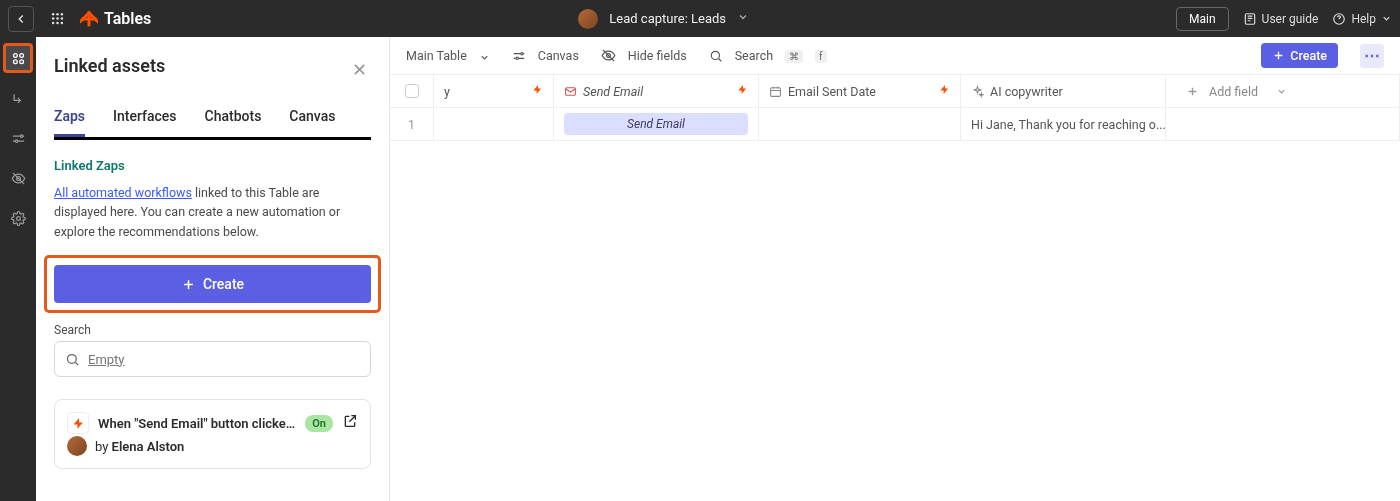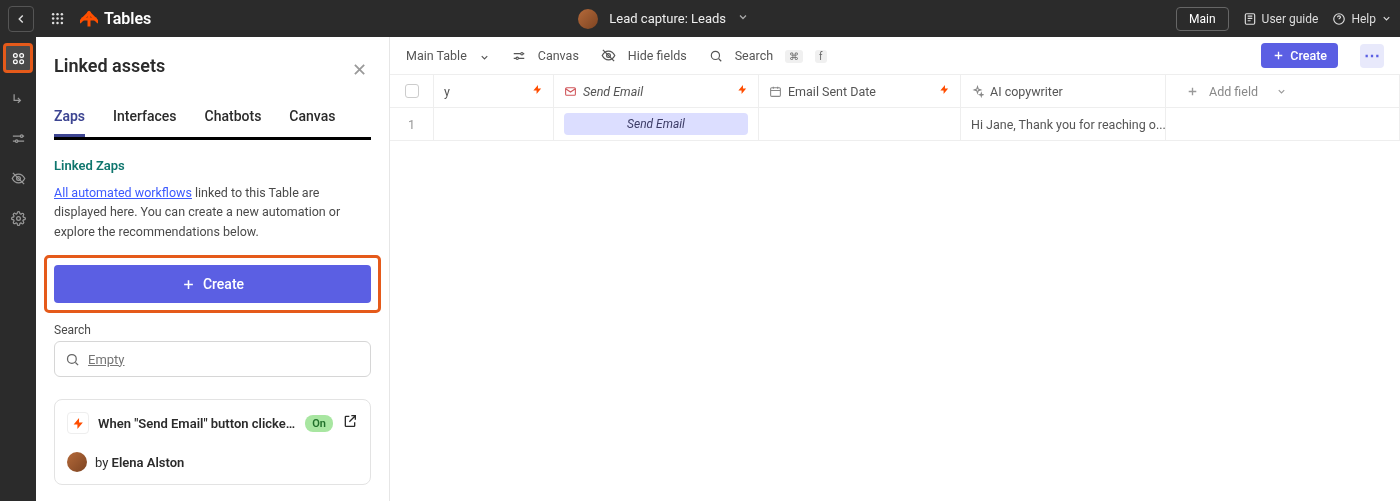--- a/index.html
+++ b/index.html
@@ -44,21 +44,21 @@
   .search-label { font-size:12px;color:#4a4a4a;margin-bottom:4px;display:block;}
   .search-box { width:100%;height:36px;border:1px solid #d6d6d6;border-radius:6px;display:flex;align-items:center;padding:0 10px;gap:8px;color:#777;font-size:13px;text-decoration:underline;}
   .search-box input { border:none;outline:none;flex:1;font-size:13px;color:#333;background:transparent;}
   
   .zap-card { margin-top:22px;border:1px solid #e3e3e3;border-radius:8px;padding:12px 12px;}
   .zap-card-row1 { display:flex;align-items:center;gap:9px;}
   .zap-icon { width:22px;height:22px;border:1px solid #eee;border-radius:4px;display:flex;align-items:center;justify-content:center;}
   .zap-title { font-size:13px;font-weight:600;color:#2b2b2b;flex:1;white-space:nowrap;overflow:hidden;text-overflow:ellipsis;}
   .status-pill { background:#a8e6a1;color:#20702a;font-size:11px;font-weight:600;padding:2px 7px;border-radius:8px;}
   .open-ext { color:#2b2b2b;cursor:pointer;}
-  .zap-card-row2 { display:flex;align-items:center;gap:8px;margin-top:18px;font-size:13px;color:#2b2b2b;}
+  .zap-card-row2 { display:flex;align-items:center;gap:8px;margin-top:2px;font-size:13px;color:#2b2b2b;}
   .zap-card-row2 .avatar { width:20px;height:20px;border-radius:50%;background:linear-gradient(135deg,#b56a3a,#7d4422);}
   .zap-card-row2 .author { font-weight:600;}
 
   
   .main { flex:1;display:flex;flex-direction:column;}
   .toolbar { height:38px;display:flex;align-items:center;padding:0 16px;gap:22px;border-bottom:1px solid #eee;}
   .tb-item { display:flex;align-items:flex-end;gap:12px;font-size:12.5px;color:#555;cursor:pointer;}
   .tb-spacer { flex:1;}
   .kbd { background:#f0f0f0;border-radius:3px;padding:1px 4px;font-size:10px;color:#666;}
   .tb-create-btn { background:#5b5fe3;color:#fff;border:none;border-radius:4px;padding:5px 11px;font-size:12.5px;font-weight:500;display:flex;align-items:center;gap:5px;cursor:pointer;}

